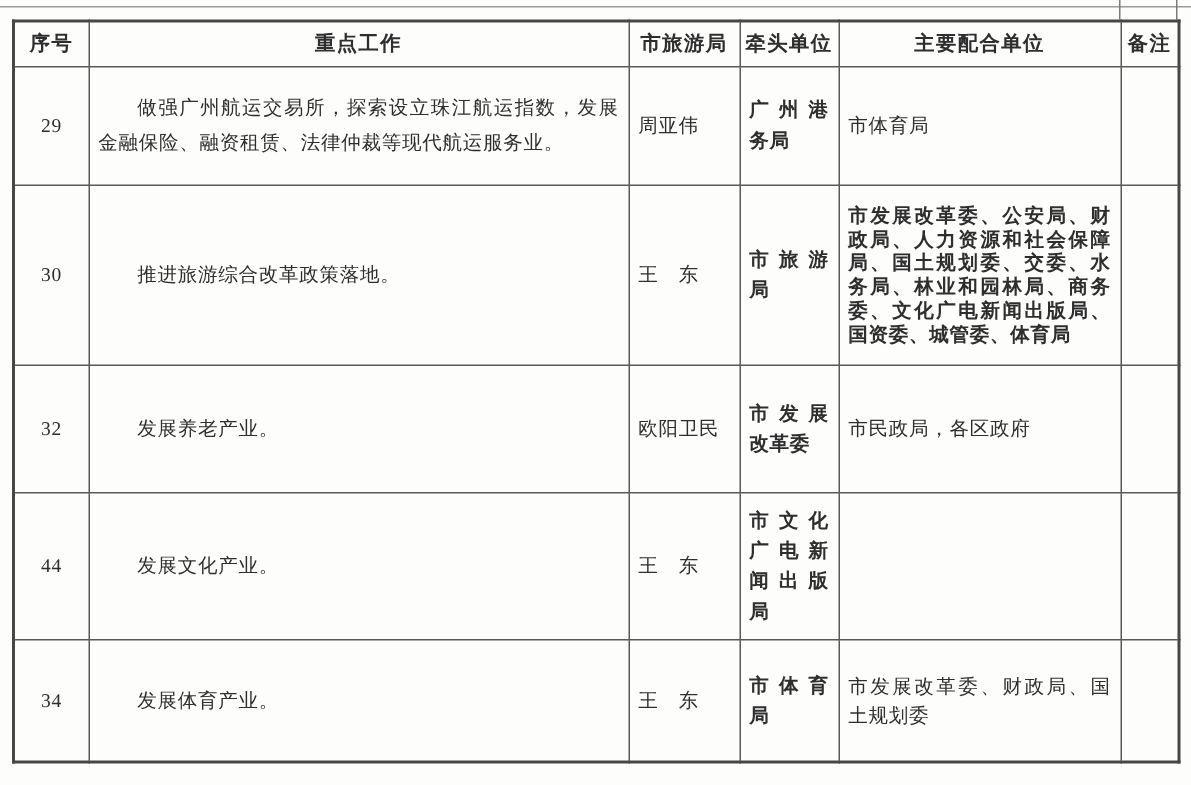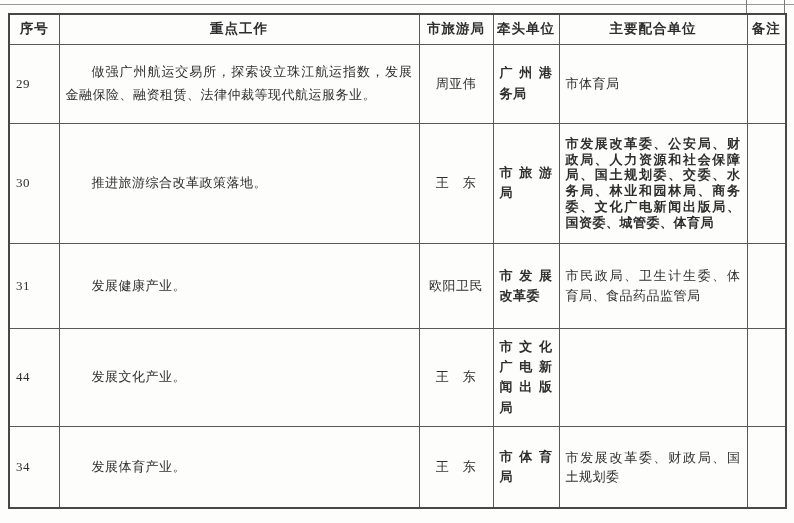--- a/index.html
+++ b/index.html
@@ -29,23 +29,23 @@
   .doc tbody tr:nth-child(1){height:69px;}
   .doc tbody tr:nth-child(2){height:105px;}
   .doc tbody tr:nth-child(3){height:74px;}
   .doc tbody tr:nth-child(4){height:70px;}
   .doc tbody tr:nth-child(5){height:71px;}
   .doc tbody tr:nth-child(6){height:77px;}
   .doc thead th{
     font-weight:600;text-align:center;
     font-size:13.5px;letter-spacing:1px;padding:2px;
   }
-  .c-no{text-align:left;font-size:12.5px;letter-spacing:0;}
+  .c-no{text-align:center;font-size:12.5px;letter-spacing:0;}
   .c-work{text-align:justify;text-indent:2em;line-height:1.7;padding:2px 8px;}
-  .c-leader{text-align:center;margin-left:37px;}
+  .c-leader{text-align:left;margin-left:37px;}
   .c-unit{text-align:justify;line-height:1.55;padding:2px 5px;font-weight:bold;}
   .c-partners{text-align:justify;line-height:1.5;padding:2px 7px;}
   .doc tbody tr:nth-child(2) .c-partners{line-height:1.22;font-weight:bold;}
   .c-note{}
 </style>
 </head>
 <body>
 
 <div class="top-rule"></div>
 <div class="stub stub-a"></div>
@@ -81,25 +81,25 @@
     </tr>
     <tr>
       <td class="c-no">30</td>
       <td class="c-work">推进旅游综合改革政策落地。</td>
       <td class="c-leader">王　东</td>
       <td class="c-unit">市旅游局</td>
       <td class="c-partners">市发展改革委、公安局、财政局、人力资源和社会保障局、国土规划委、交委、水务局、林业和园林局、商务委、文化广电新闻出版局、国资委、城管委、体育局</td>
       <td class="c-note"></td>
     </tr>
     <tr>
-      <td class="c-no">31</td>
-      <td class="c-work">发展健康产业。</td>
+      <td class="c-no">32</td>
+      <td class="c-work">发展养老产业。</td>
       <td class="c-leader">欧阳卫民</td>
       <td class="c-unit">市发展改革委</td>
-      <td class="c-partners">市民政局、卫生计生委、体育局、食品药品监管局</td>
+      <td class="c-partners">市民政局，各区政府</td>
       <td class="c-note"></td>
     </tr>
     <tr>
       <td class="c-no">44</td>
       <td class="c-work">发展文化产业。</td>
       <td class="c-leader">王　东</td>
       <td class="c-unit">市文化广电新闻出版局</td>
       <td class="c-partners"></td>
       <td class="c-note"></td>
     </tr>

